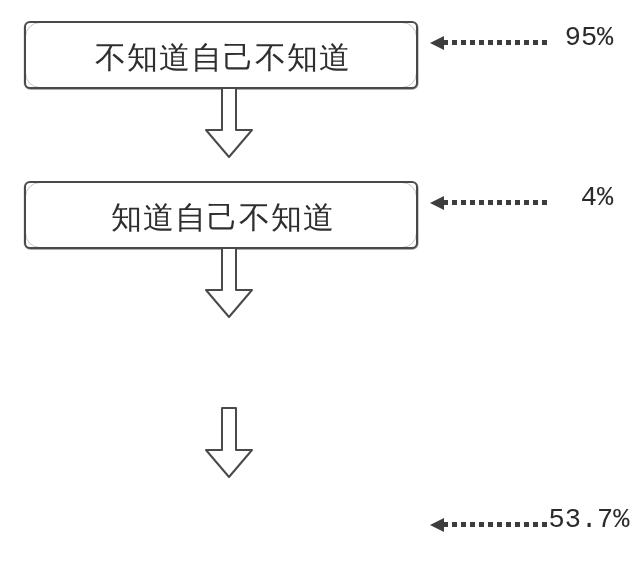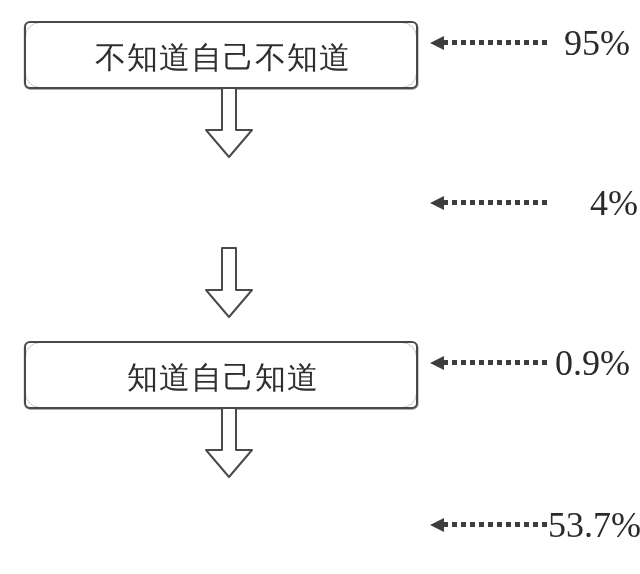--- a/index.html
+++ b/index.html
@@ -106,23 +106,23 @@
       to right,
       #3d3d3d 0px, #3d3d3d 5px,
       rgba(0,0,0,0) 5px, rgba(0,0,0,0) 9px);
   }
 
   .pct {
     position: absolute;
     top: 16px;
     left: 548px;
     width: 82px;
-    text-align: right;
-    font-family: Liberation Serif, serif;
-    font-size: 36px;
+    text-align: center;
+    font-family: Liberation Mono, monospace;
+    font-size: 27px;
     line-height: 1;
     color: #2b2b2b;
     white-space: nowrap;
     user-select: none;
   }
   .pct.narrow { left: 556px; }
 
   
   .connector {
     position: absolute;
@@ -151,43 +151,36 @@
     <div class="pct">95%</div>
   </div>
 
   <div class="connector conn-0">
     <svg width="52" height="74" viewBox="0 0 52 74" xmlns="http://www.w3.org/2000/svg">
       <path d="M19,2 L33,2 L33,44 L49,44 L26,71 L3,44 L19,44 Z" fill="#ffffff" stroke="#4a4a4a" stroke-width="2" stroke-linejoin="round"></path>
     </svg>
   </div>
 
   <div class="row row-1">
+    <div class="node-box">
+      <div class="node-label">知道自己不知道</div>
+    </div>
     <div class="annot">
       <div class="annot-head"></div>
       <div class="annot-dots"></div>
     </div>
     <div class="pct narrow">4%</div>
   </div>
 
   <div class="connector conn-1">
     <svg width="52" height="74" viewBox="0 0 52 74" xmlns="http://www.w3.org/2000/svg">
       <path d="M19,2 L33,2 L33,44 L49,44 L26,71 L3,44 L19,44 Z" fill="#ffffff" stroke="#4a4a4a" stroke-width="2" stroke-linejoin="round"></path>
     </svg>
   </div>
 
-  <div class="row row-2">
-    <div class="node-box">
-      <div class="node-label">知道自己知道</div>
-    </div>
-    <div class="annot">
-      <div class="annot-head"></div>
-      <div class="annot-dots"></div>
-    </div>
-    <div class="pct">0.9%</div>
-  </div>
 
   <div class="connector conn-2">
     <svg width="52" height="74" viewBox="0 0 52 74" xmlns="http://www.w3.org/2000/svg">
       <path d="M19,2 L33,2 L33,44 L49,44 L26,71 L3,44 L19,44 Z" fill="#ffffff" stroke="#4a4a4a" stroke-width="2" stroke-linejoin="round"></path>
     </svg>
   </div>
 
   <div class="row row-3">
     <div class="annot">
       <div class="annot-head"></div>

